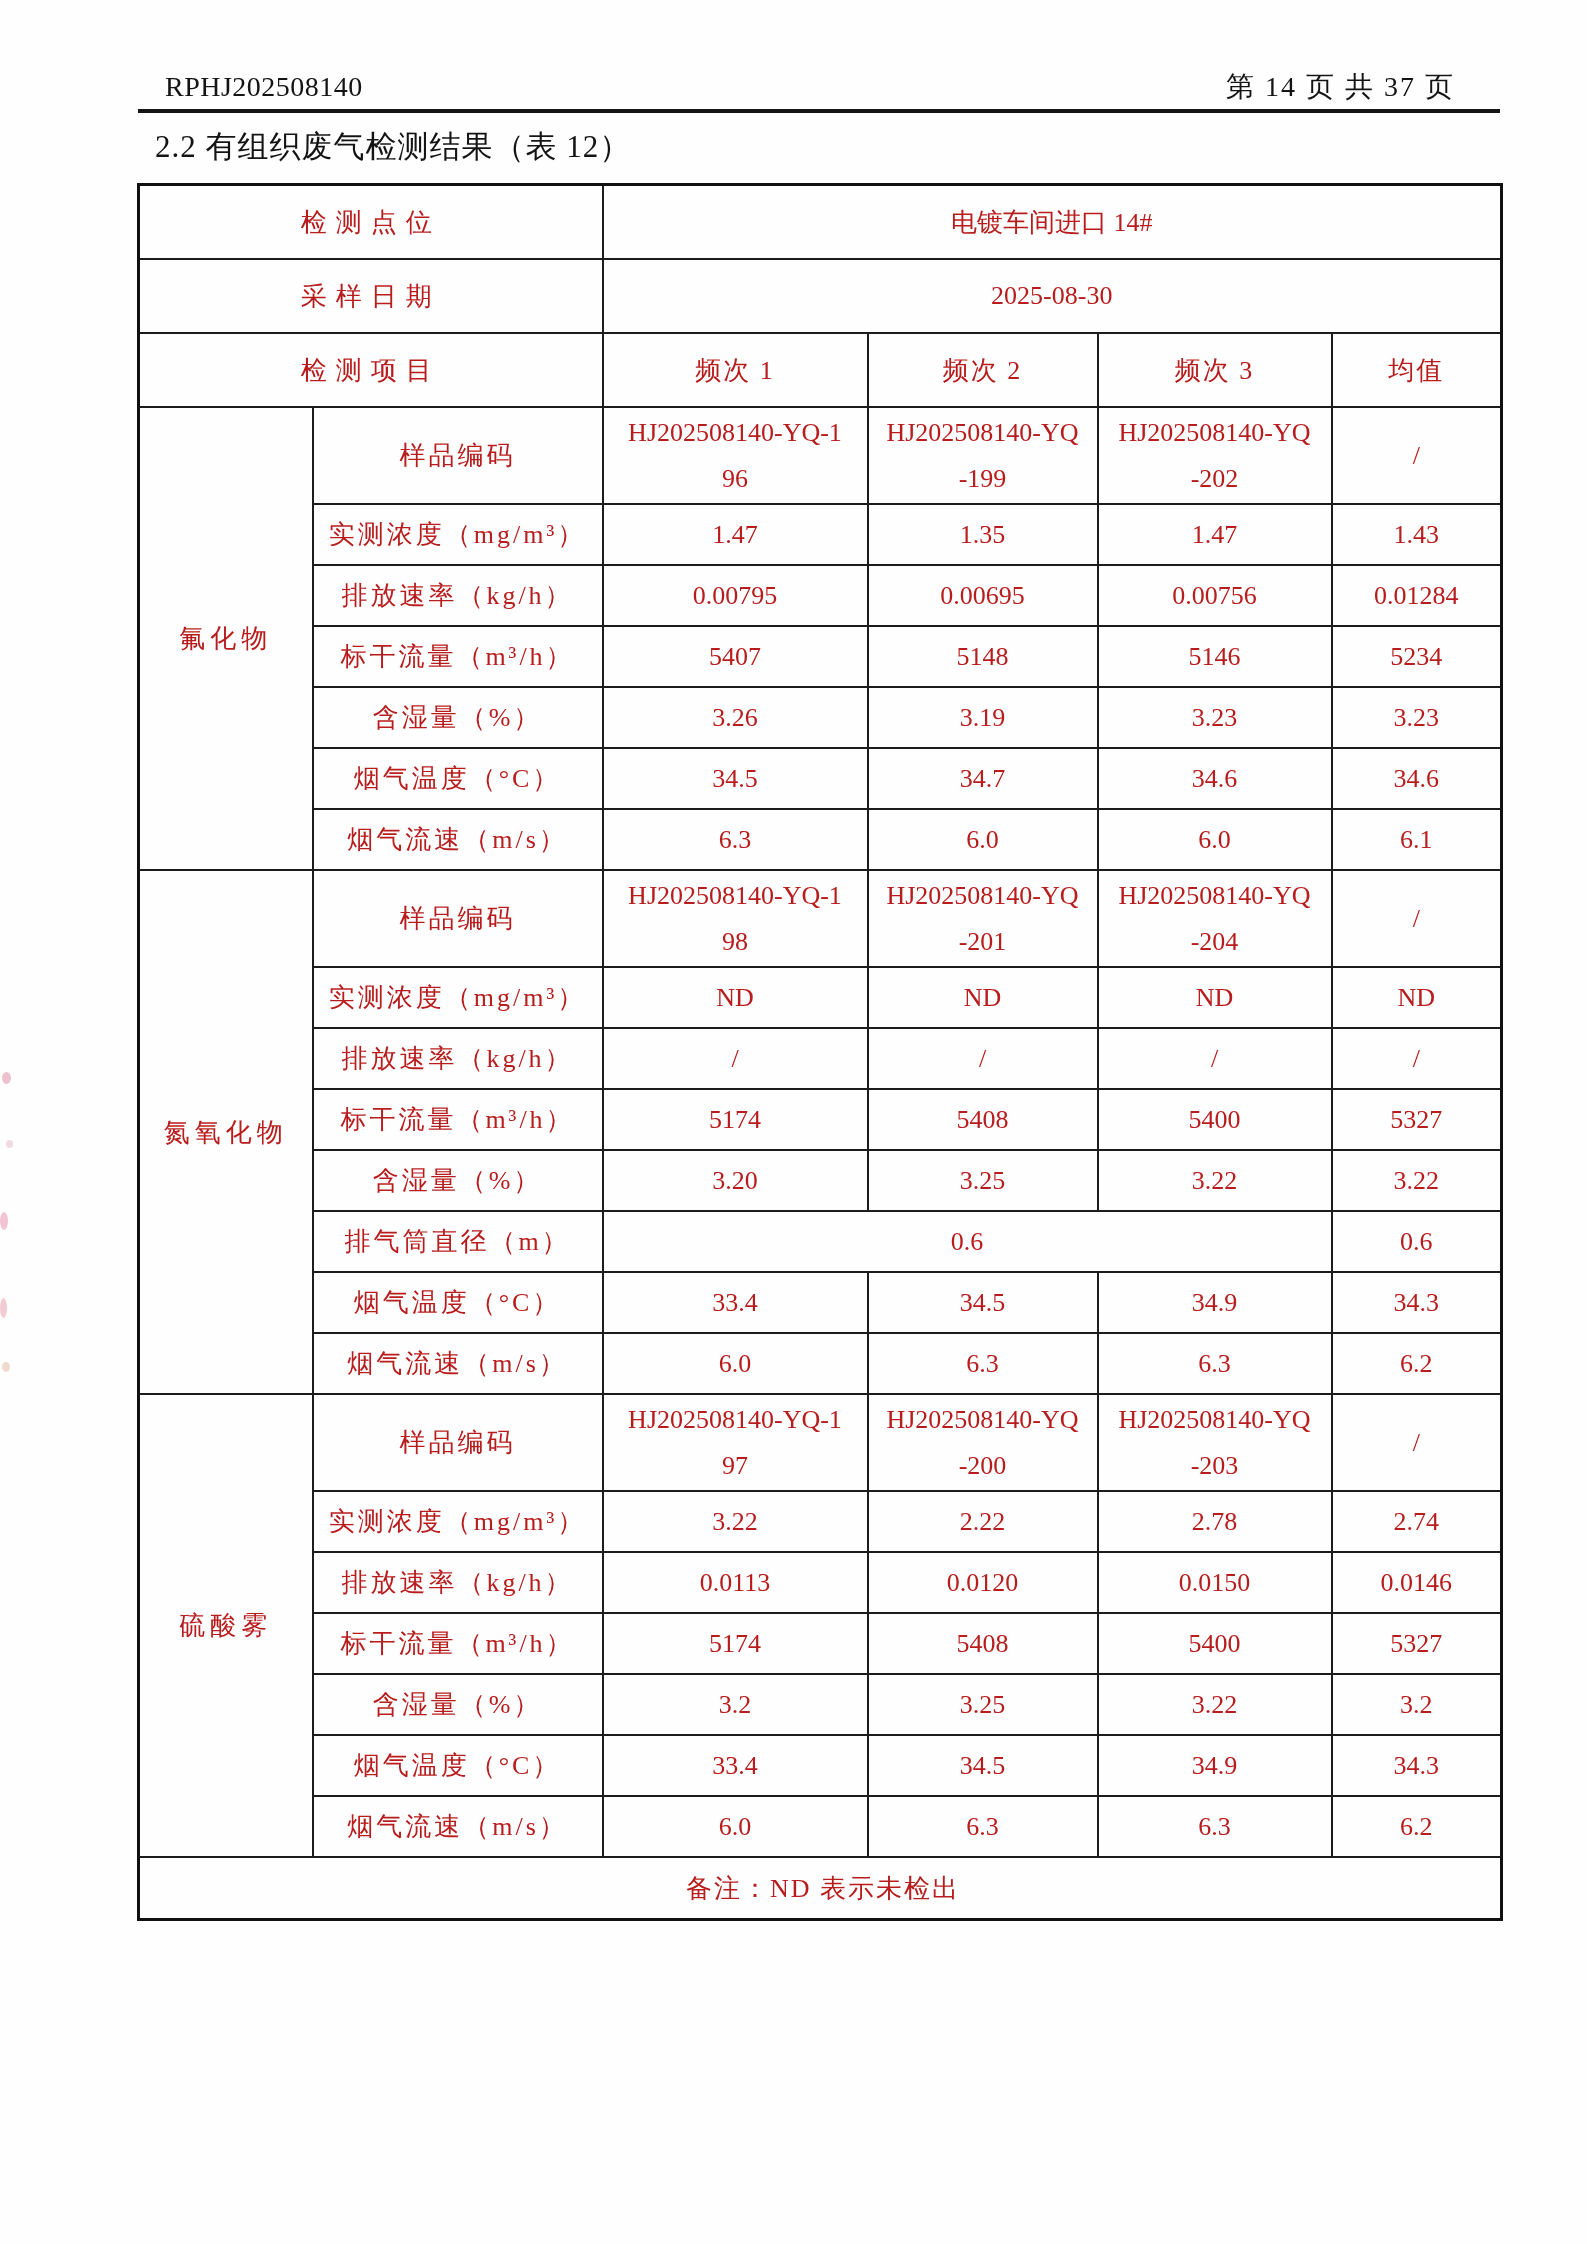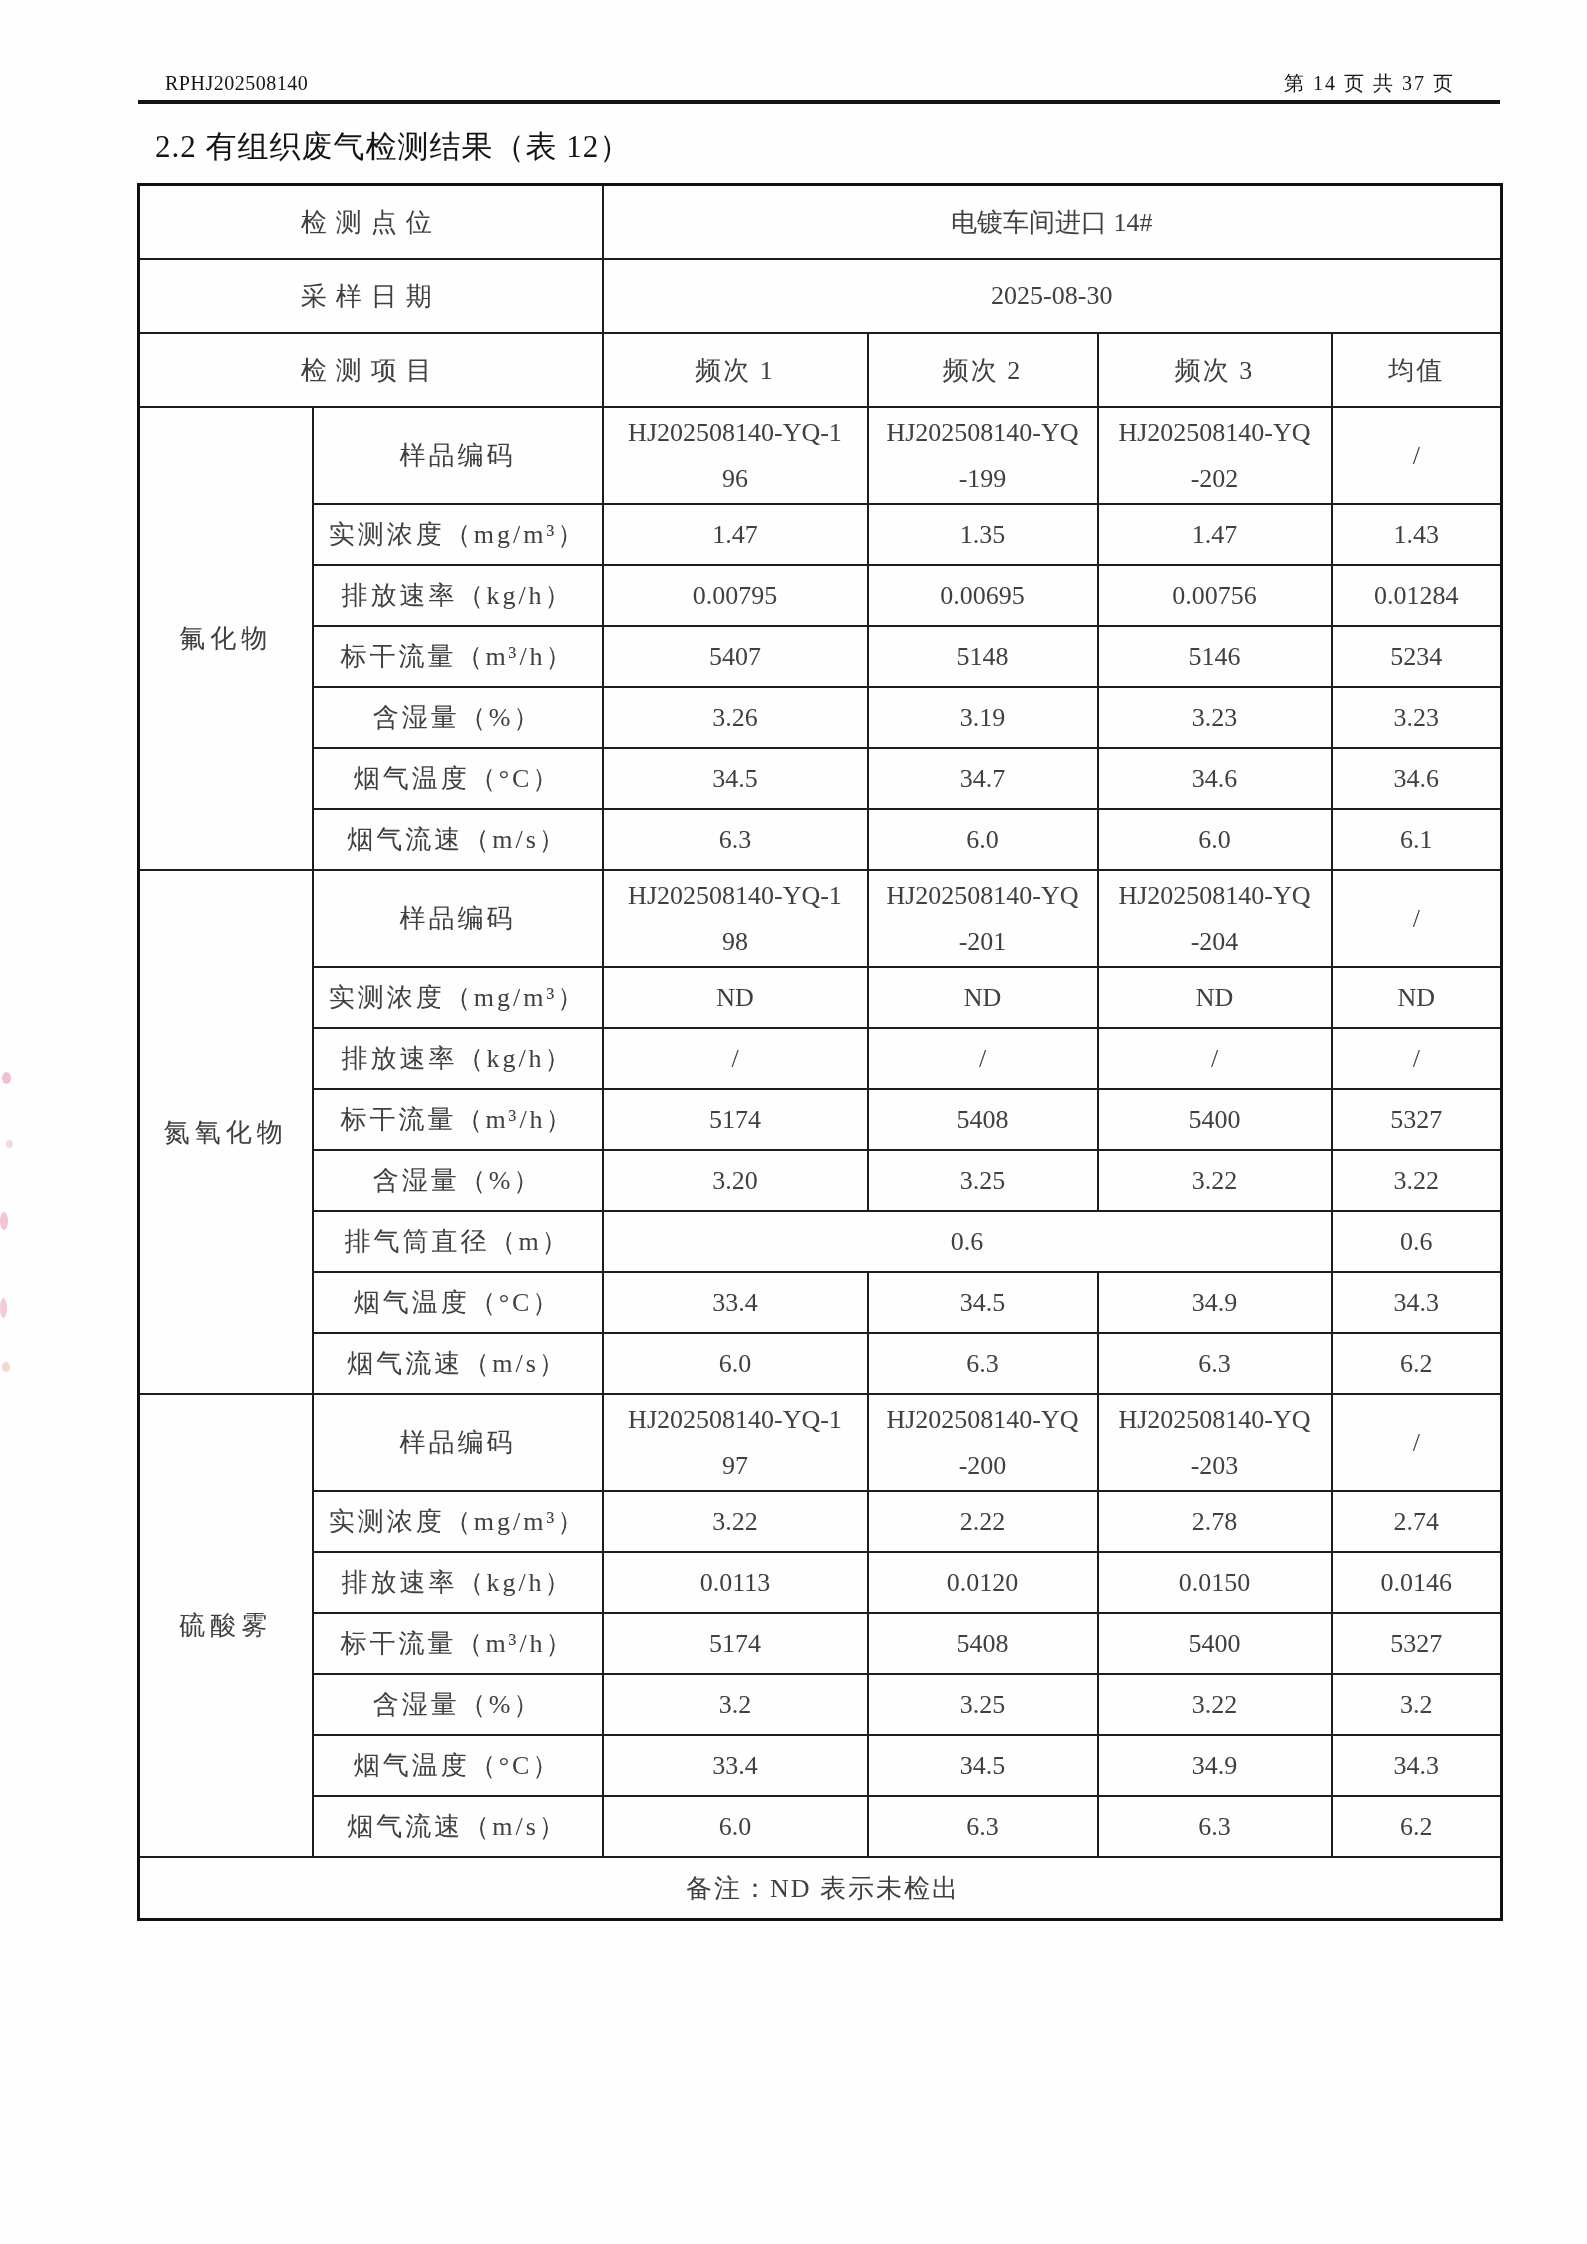--- a/index.html
+++ b/index.html
@@ -20,21 +20,21 @@
   .running-header {
     position: absolute;
     left: 138px;
     top: 72px;
     width: 1362px;
     display: flex;
     justify-content: space-between;
     align-items: flex-end;
     border-bottom: 4px solid #151515;
     padding-bottom: 6px;
-    font-size: 20px;
+    font-size: 28px;
     line-height: 1.1;
   }
   .running-header .doc-no {
     padding-left: 27px;
     letter-spacing: 0.5px;
   }
   .running-header .page-no {
     padding-right: 45px;
     letter-spacing: 2px;
   }
@@ -49,21 +49,21 @@
   }
   
   table.report {
     position: absolute;
     left: 137px;
     top: 183px;
     border-collapse: collapse;
     table-layout: fixed;
     width: 1363px;
     font-size: 26px;
-    color: #404040;
+    color: #b91c1c;
   }
   table.report td {
     border: 2px solid #1c1c1c;
     text-align: center;
     vertical-align: middle;
     padding: 2px 6px;
     overflow: hidden;
   }
   table.report {
     border: 3px solid #111;

